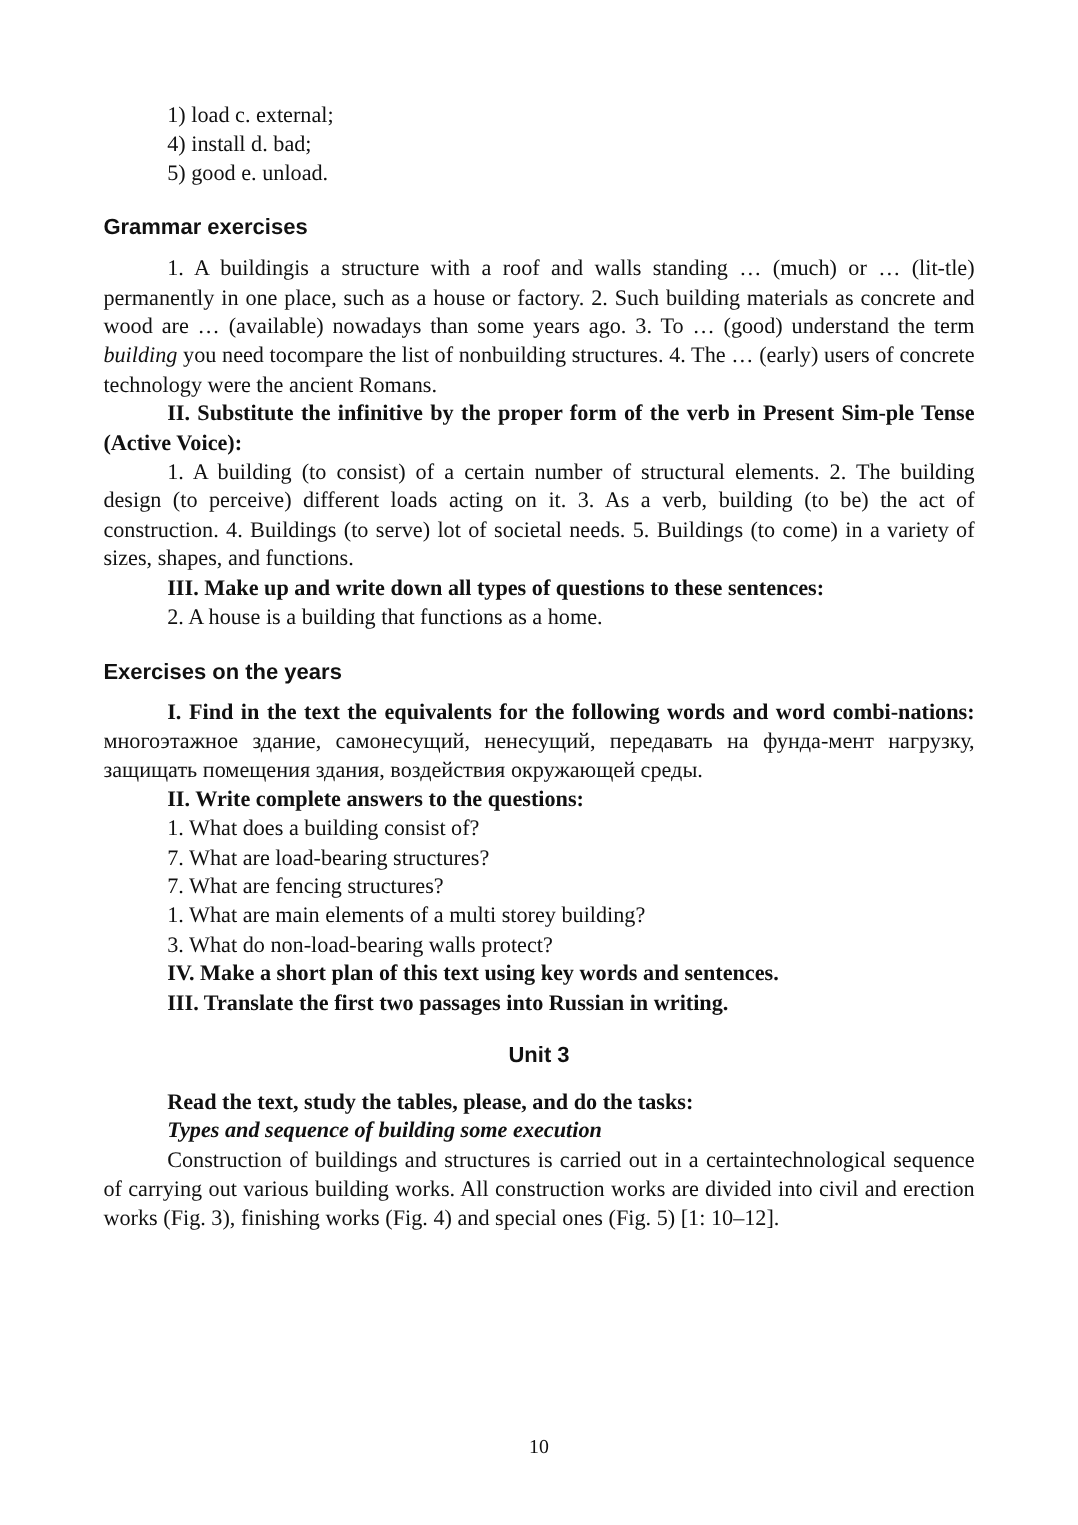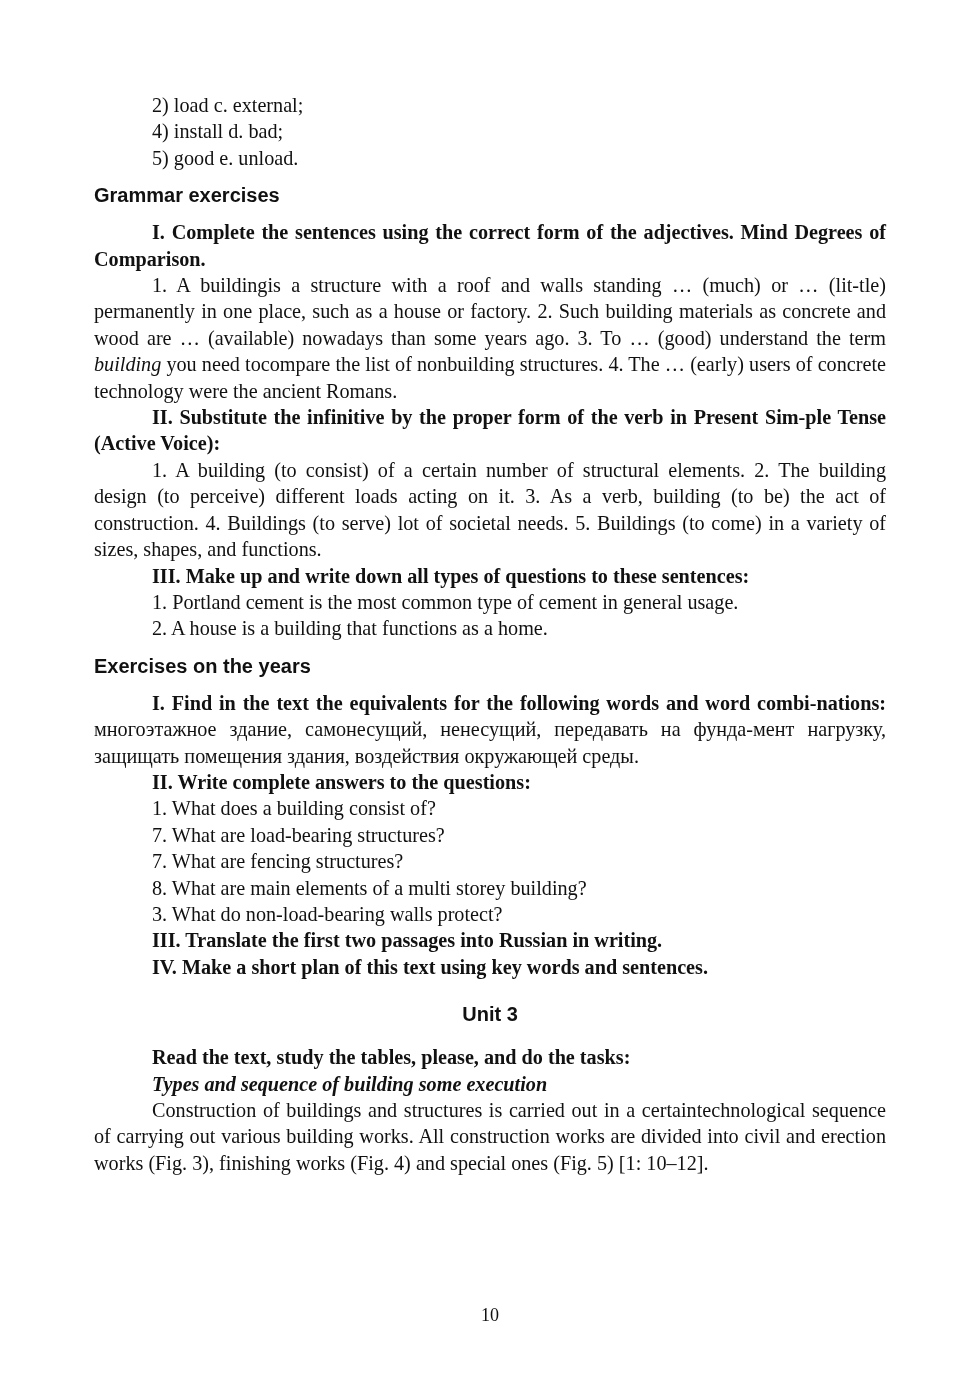--- a/index.html
+++ b/index.html
@@ -26,21 +26,21 @@
     .line { margin: 0; }
     .indent { padding-left: 58px; }
     .para { margin: 0; text-align: justify; text-indent: 58px; }
     .bold { font-weight: bold; }
     .ital { font-style: italic; }
     .heading {
       font-family: "Liberation Sans", sans-serif;
       font-weight: bold;
       font-size: 20px;
       line-height: 24px;
-      margin: 12px 0 12px 0;
+      margin: 24px 0 12px 0;
     }
     .unit-title {
       font-family: "Liberation Sans", sans-serif;
       font-weight: bold;
       font-size: 20px;
       line-height: 28px;
       text-align: center;
       margin: 20px 0 16px 0;
     }
     .page-number {
@@ -52,60 +52,58 @@
       font-family: "Liberation Serif", serif;
       font-size: 18px;
     }
   </style>
 </head>
 <body>
 
 <div class="page">
 
   <div>
-    <p class="line indent">2) load c. external;</p>
+    <p class="line indent">1) load c. external;</p>
     <p class="line indent">4) install d. bad;</p>
     <p class="line indent">5) good e. unload.</p>
   </div>
 
   <h2 class="heading">Grammar exercises</h2>
 
   <section>
-    <p class="para bold">I. Complete the sentences using the correct form of the adjectives. Mind Degrees of Comparison.</p>
     <p class="para"><span>1. A buildingis a structure with a roof and walls standing … (much) or … (lit-tle) permanently in one place, such as a house or factory. 2. Such building materials as concrete and wood are … (available) nowadays than some years ago. 3. To … (good) understand the term </span><span class="ital">building</span><span> you need tocompare the list of nonbuilding structures. 4. The … (early) users of concrete technology were the ancient Romans.</span></p>
   </section>
 
   <section>
     <p class="para bold">II. Substitute the infinitive by the proper form of the verb in Present Sim-ple Tense (Active Voice):</p>
     <p class="para">1. A building (to consist) of a certain number of structural elements. 2. The building design (to perceive) different loads acting on it. 3. As a verb, building (to be) the act of construction. 4. Buildings (to serve) lot of societal needs. 5. Buildings (to come) in a variety of sizes, shapes, and functions.</p>
   </section>
 
   <section>
     <p class="line indent bold">III. Make up and write down all types of questions to these sentences:</p>
-    <p class="line indent">1. Portland cement is the most common type of cement in general usage.</p>
     <p class="line indent">2. A house is a building that functions as a home.</p>
   </section>
 
   <h2 class="heading">Exercises on the years</h2>
 
   <section>
     <p class="para"><span class="bold">I. Find in the text the equivalents for the following words and word combi-nations:</span><span> многоэтажное здание, самонесущий, ненесущий, передавать на фунда-мент нагрузку, защищать помещения здания, воздействия окружающей среды.</span></p>
   </section>
 
   <section>
     <p class="line indent bold">II. Write complete answers to the questions:</p>
     <p class="line indent">1. What does a building consist of?</p>
     <p class="line indent">7. What are load-bearing structures?</p>
     <p class="line indent">7. What are fencing structures?</p>
-    <p class="line indent">8. What are main elements of a multi storey building?</p>
+    <p class="line indent">1. What are main elements of a multi storey building?</p>
     <p class="line indent">3. What do non-load-bearing walls protect?</p>
   </section>
 
+  <p class="line indent bold">IV. Make a short plan of this text using key words and sentences.</p>
   <p class="line indent bold">III. Translate the first two passages into Russian in writing.</p>
-  <p class="line indent bold">IV. Make a short plan of this text using key words and sentences.</p>
 
   <h1 class="unit-title">Unit 3</h1>
 
   <section>
     <p class="line indent bold">Read the text, study the tables, please, and do the tasks:</p>
     <p class="line indent bold ital">Types and sequence of building some execution</p>
     <p class="para">Construction of buildings and structures is carried out in a certaintechnological sequence of carrying out various building works. All construction works are divided into civil and erection works (Fig. 3), finishing works (Fig. 4) and special ones (Fig. 5) [1: 10–12].</p>
   </section>
 
 </div>

